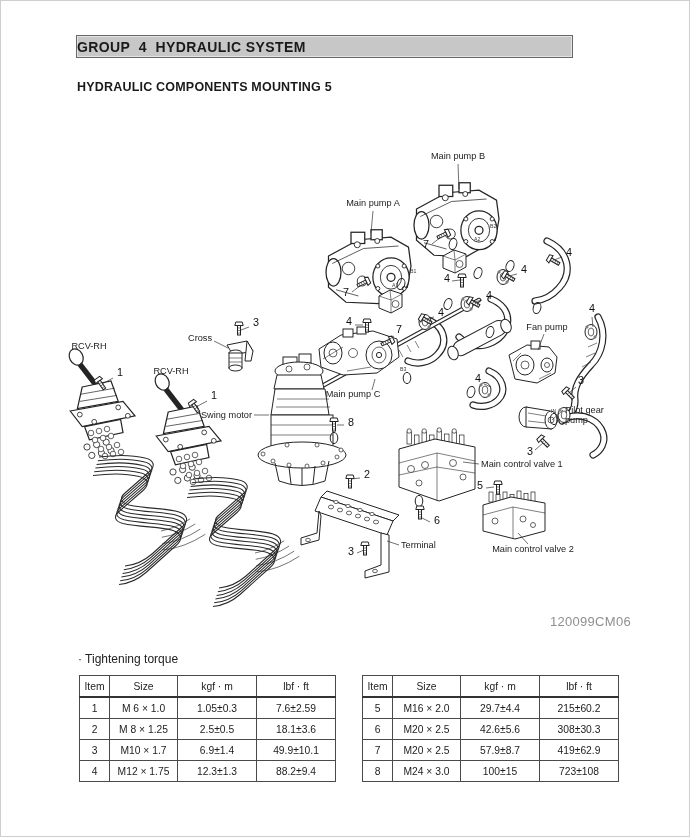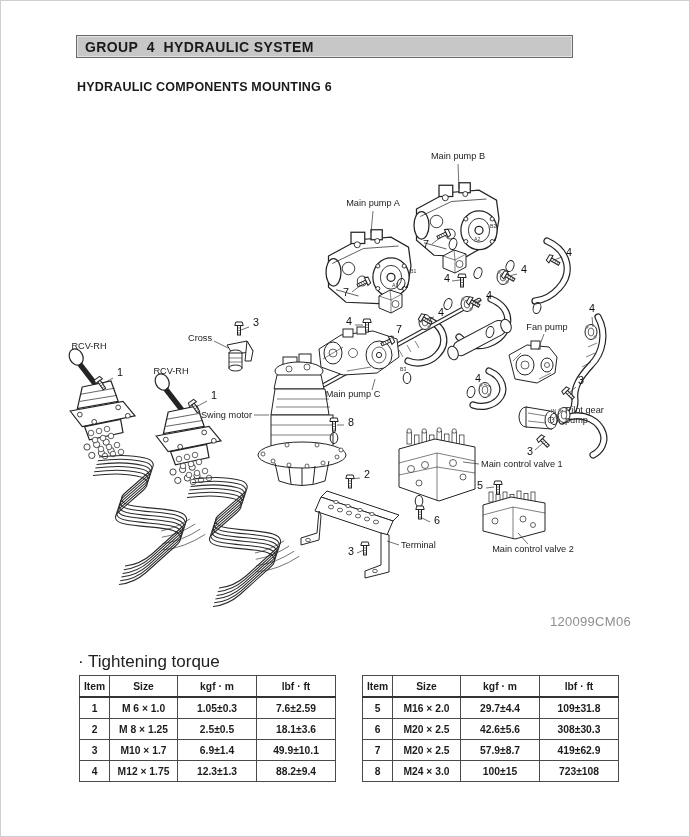--- a/index.html
+++ b/index.html
@@ -6,31 +6,31 @@
   .page{
     position:relative;width:690px;height:837px;background:#fff;
     margin:0 auto;overflow:hidden;border:1px solid #cfcfcf;box-sizing:border-box;
     font-family:"Liberation Sans",sans-serif;color:#1a1a1a;
   }
   .header-bar{
     position:absolute;left:75px;top:34px;width:497px;height:23px;
     background:#c7c7c7;border:1px solid #686868;box-shadow:inset 0 0 0 1px #e3e3e3;
     display:flex;align-items:center;box-sizing:border-box;
   }
-  .header-bar .title{font-size:14px;font-weight:bold;letter-spacing:.4px;padding-left:8px;white-space:pre;}
+  .header-bar .title{font-size:14px;font-weight:bold;letter-spacing:.4px;padding-left:0;white-space:pre;}
   .subtitle{position:absolute;left:76px;top:79px;font-size:12.5px;font-weight:bold;letter-spacing:.2px;}
   .diagram-wrap{position:absolute;left:0;top:0;width:690px;height:837px;}
   .figcode{position:absolute;left:545px;top:613px;width:85px;text-align:right;font-size:13px;color:#8f8f8f;letter-spacing:.3px;}
-  .torque-heading{position:absolute;left:77px;top:651px;font-size:17px;color:#222;}
+  .torque-heading{position:absolute;left:77px;top:651px;font-size:12px;color:#222;}
   table.torque{position:absolute;top:674px;border-collapse:collapse;table-layout:fixed;background:#fff;font-size:10.3px;}
   table.torque.t0{left:78px;}
   table.torque.t1{left:361px;}
   table.torque th,table.torque td{
     border:1px solid #4a4a4a;text-align:center;padding:0;height:20px;
-    font-weight:bold;color:#1c1c1c;overflow:hidden;white-space:nowrap;margin-top:27px;
+    font-weight:normal;color:#1c1c1c;overflow:hidden;white-space:nowrap;margin-top:27px;
   }
   table.torque thead th{border-bottom:2.5px solid #333;}
   table.torque{border:1.4px solid #333;}
   col.c-item{width:30px}col.c-size{width:68px}col.c-kgf{width:79px}col.c-lbf{width:79px}
 
   
   .ln{fill:none;stroke:#242424;stroke-width:1;}
   .fw{fill:#fff;stroke:#242424;stroke-width:1;}
   .fwt{fill:#fff;stroke:#242424;stroke-width:.7;}
   .thin{fill:none;stroke:#2a2a2a;stroke-width:.6;}
@@ -44,21 +44,21 @@
 </style>
 </head>
 <body>
 
 <div class="page">
 
   <div class="header-bar">
     <span class="title">GROUP  4  HYDRAULIC SYSTEM</span>
   </div>
 
-  <div class="subtitle">HYDRAULIC COMPONENTS MOUNTING 6</div>
+  <div class="subtitle">HYDRAULIC COMPONENTS MOUNTING 5</div>
 
   <div class="diagram-wrap">
     <svg id="diag" width="690" height="837" viewBox="0 0 690 837" xmlns="http://www.w3.org/2000/svg">
       <defs>
         <g id="pump">
           <path class="fw" d="M6 20 L30 7 L56 5 L70 13 L72 28 L69 45 L46 58 L20 57 L6 45 Z"></path>
           <ellipse class="fw" cx="10" cy="33" rx="6" ry="11"></ellipse>
           <rect class="fw" x="24" y="1" width="11" height="9"></rect>
           <rect class="fw" x="40" y="-1" width="9" height="8"></rect>
           <circle class="fwt" cx="29" cy="11" r="2.4"></circle>
@@ -492,21 +492,21 @@
           <th>Size</th>
           <th>kgf · m</th>
           <th>lbf · ft</th>
         </tr>
       </thead>
     <tbody>
         <tr>
           <td>5</td>
           <td>M16 × 2.0</td>
           <td>29.7±4.4</td>
-          <td>109±31.8</td>
+          <td>215±60.2</td>
         </tr>
         <tr>
           <td>6</td>
           <td>M20 × 2.5</td>
           <td>42.6±5.6</td>
           <td>308±30.3</td>
         </tr>
         <tr>
           <td>7</td>
           <td>M20 × 2.5</td>

